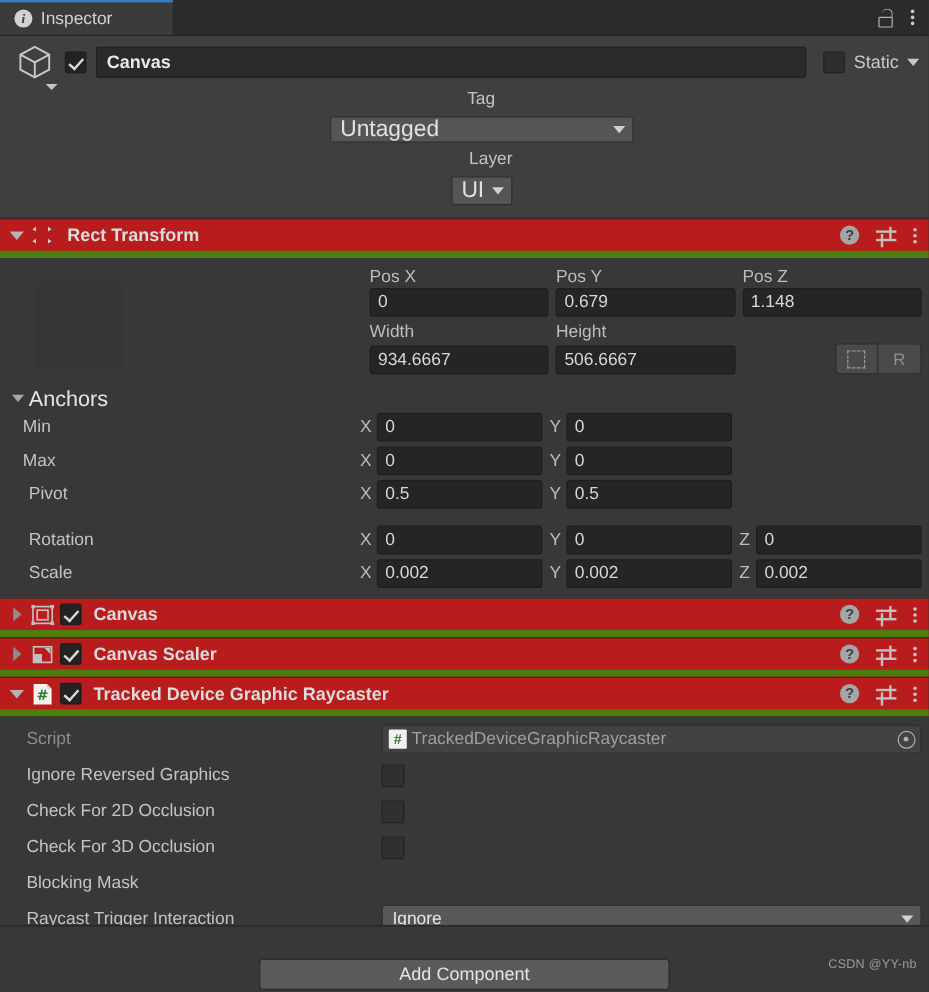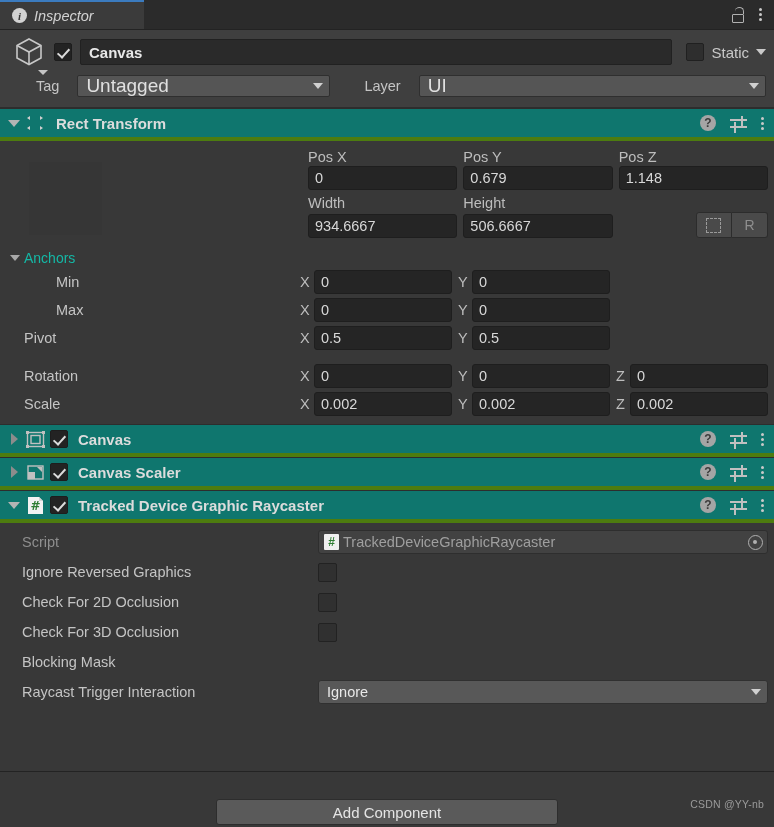--- a/index.html
+++ b/index.html
@@ -18,21 +18,21 @@
   .tabbar {
     position: relative; height: 30px; background: #2b2b2b;
     display: flex; align-items: stretch;
     border-bottom: 1px solid #232323;
   }
   .tab {
     position: relative; display: flex; align-items: center; gap: 7px;
     padding: 0 22px 0 12px; background: #3b3b3b; min-width: 144px;
     border-top: 2px solid #3b7bbf;
   }
-  .tab-label { font-size: 14.5px; color: #d2d2d2; font-style: italic; }
+  .tab-label { font-size: 14.5px; color: #d2d2d2; }
   .info-icon {
     width: 15px; height: 15px; border-radius: 50%;
     background: #d2d2d2; color: #3b3b3b;
     font-size: 11px; font-weight: bold; font-style: italic;
     display: flex; align-items: center; justify-content: center;
     font-family: "Liberation Serif", serif;
   }
   .tabbar-right {
     margin-left: auto; display: flex; align-items: center; gap: 14px;
     padding-right: 12px;
@@ -74,39 +74,39 @@
     display: flex; align-items: center; padding: 0 8px;
     font-size: 15px; font-weight: bold; color: #e8e8e8;
   }
   .static-group { display: flex; align-items: center; gap: 7px; margin-left: 6px; }
   .static-chk { width: 18px; height: 18px; background: #2e2e2e; border: 1px solid #202020; border-radius: 2px; }
   .static-label { font-size: 15px; color: #c9c9c9; }
   .caret-down {
     width: 0; height: 0; border-left: 5px solid transparent; border-right: 5px solid transparent;
     border-top: 6px solid #c9c9c9;
   }
-  .row2 { display: flex; align-items: center; gap: 18px; margin-top: 9px; padding-left: 28px; }
+  .row2 { display: flex; align-items: center; gap: 6px; margin-top: 9px; padding-left: 28px; flex-direction: column; }
   .inline-label { font-size: 14.5px; color: #c4c4c4; white-space: nowrap; }
   .dropdown {
     height: 22px; background: #555555; border: 1px solid #2f2f2f; border-radius: 2px;
     display: flex; align-items: center; padding: 0 6px 0 8px;
     color: #e0e0e0; font-size: 19px;
   }
   .dropdown .val { flex: 1; white-space: nowrap; overflow: hidden; }
   .dd-arrow {
     width: 0; height: 0; border-left: 5px solid transparent; border-right: 5px solid transparent;
     border-top: 6px solid #d0d0d0; margin-left: 6px;
   }
   #tag-dropdown { width: 253px; }
   #layer-dropdown { flex: 1; }
 
   
   .comp-header {
-    display: flex; align-items: center; height: 33px; background: #0f766e;
-    border-top: 1px solid #2d2d2d; border-bottom: 4px solid #4d7c0f; padding: 0 10px 0 6px;
+    display: flex; align-items: center; height: 33px; background: #b91c1c;
+    border-top: 1px solid #2d2d2d; border-bottom: 6px solid #4d7c0f; padding: 0 10px 0 6px;
   }
   .foldout {
     width: 16px; flex: 0 0 16px; display: flex; align-items: center; justify-content: center;
   }
   .tri-down { width: 0; height: 0; border-left: 6px solid transparent; border-right: 6px solid transparent; border-top: 7px solid #b4b4b4; }
   .tri-right { width: 0; height: 0; border-top: 6px solid transparent; border-bottom: 6px solid transparent; border-left: 7px solid #8c8c8c; }
   .comp-icon { width: 22px; flex: 0 0 22px; display: flex; align-items: center; justify-content: center; margin-left: 2px; }
   .comp-title { font-size: 15px; font-weight: bold; color: #dcdcdc; margin-left: 10px; }
   .comp-right { margin-left: auto; display: flex; align-items: center; gap: 14px; }
   .help-icon {
@@ -146,24 +146,24 @@
     display: flex; align-items: center; justify-content: center;
   }
   .sq-btn:first-child { border-radius: 3px 0 0 3px; }
   .sq-btn:last-child { border-radius: 0 3px 3px 0; border-left: none; color: #8f8f8f; font-size: 14px; }
   .dashed-sq { width: 15px; height: 15px; border: 1.5px dashed #9a9a9a; }
 
   
   .anc-section { margin-top: 10px; }
   .anc-head { display: flex; align-items: center; gap: 4px; padding-left: 10px; height: 20px; }
   .tri-down-sm { width: 0; height: 0; border-left: 5px solid transparent; border-right: 5px solid transparent; border-top: 6px solid #a8a8a8; }
-  .anc-head span { font-size: 14px; color: #14b8a6; }
+  .anc-head span { font-size: 18px; color: #e5e5e5; }
   .vec-row { display: flex; align-items: center; height: 28px; }
   .vec-name { width: 300px; font-size: 14.5px; color: #c4c4c4; }
-  .vec-name.ind { padding-left: 56px; }
+  .vec-name.ind { padding-left: 19px; }
   .vec-name.ind2 { padding-left: 24px; }
   .vec-fields { display: flex; flex: 1; gap: 6px; padding-right: 6px; }
   .vec-cell { display: flex; align-items: center; gap: 5px; flex: 1; min-width: 0; }
   .axis { font-size: 14.5px; color: #bdbdbd; width: 9px; text-align: center; flex: 0 0 9px; }
   .vec-cell .field { flex: 1; min-width: 0; }
   .spacer-cell { flex: 1; }
 
   
   .prop-body { background: #383838; padding: 4px 0 8px 0; }
   .prop-row { display: flex; align-items: center; height: 30px; padding: 0 6px 0 22px; }

